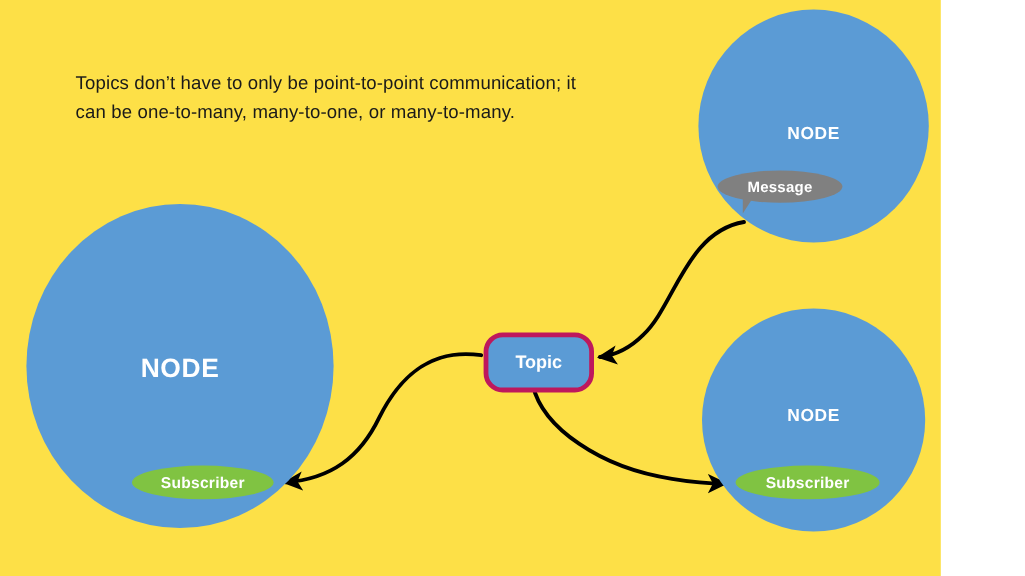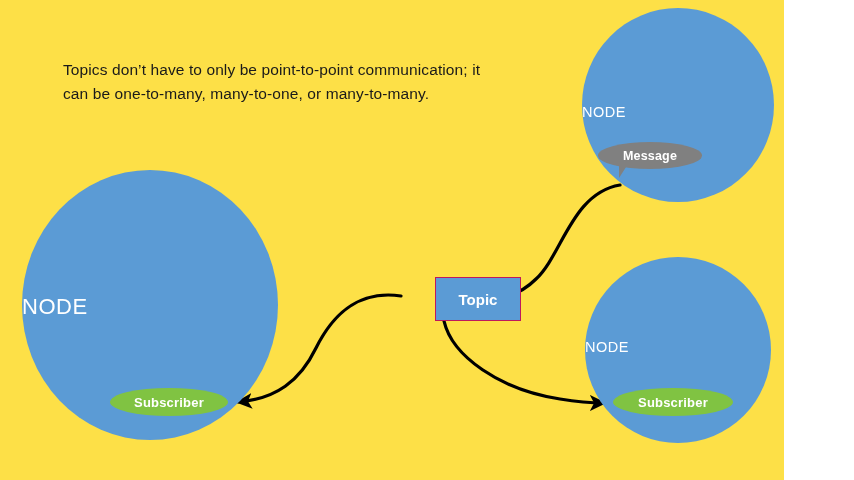--- a/index.html
+++ b/index.html
@@ -33,23 +33,23 @@
   }
   
   .node-circle {
     position: absolute;
     border-radius: 50%;
     background: #5b9bd5;
   }
   .node-label {
     position: absolute;
     width: 100%;
-    text-align: left;
+    text-align: center;
     color: #ffffff;
-    font-weight: normal;
+    font-weight: bold;
     letter-spacing: 0.5px;
     user-select: none;
   }
   #node-left { left: 22px;  top: 170px; width: 256px; height: 270px; }
   #node-left .node-label { top: 124px; font-size: 22px; }
   #node-topright { left: 582px; top: 8px;  width: 192px; height: 194px; }
   #node-topright .node-label { top: 96px; font-size: 14.5px; }
   #node-bottomright { left: 585px; top: 257px; width: 186px; height: 186px; }
   #node-bottomright .node-label { top: 82px; font-size: 14.5px; }
 
@@ -90,30 +90,29 @@
   }
 
   
   #topic-box {
     position: absolute;
     left: 403px;
     top: 277px;
     width: 84px;
     height: 42px;
     background: #5b9bd5;
-    border: 1px solid #be185d;
-    border-radius: 0;
+    border: 4px solid #be185d;
+    border-radius: 16px;
     display: flex;
     align-items: center;
     justify-content: center;
     color: #ffffff;
     font-weight: bold;
     font-size: 15px;
     user-select: none;
-    margin-left: 32px;
   }
 
   
   #arrows {
     position: absolute;
     left: 0; top: 0;
     width: 854px;
     height: 480px;
     pointer-events: none;
   }

